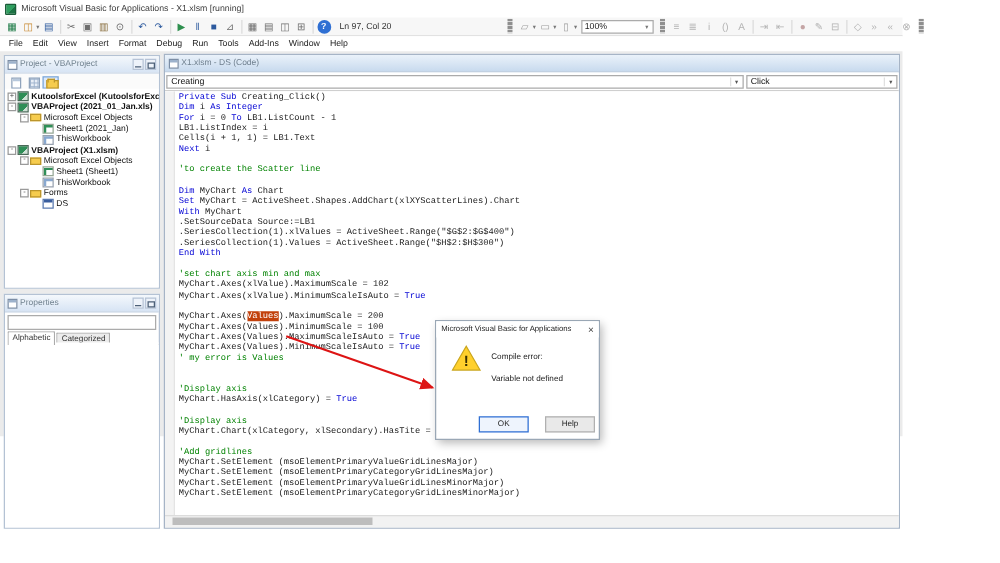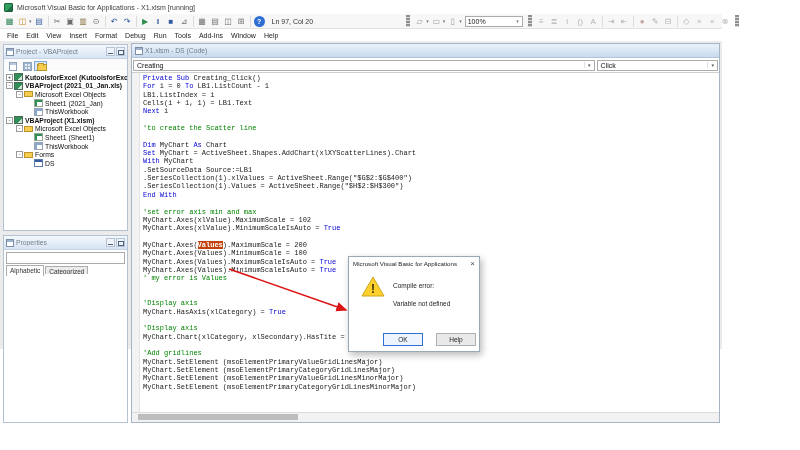--- a/index.html
+++ b/index.html
@@ -95,21 +95,21 @@
   #procedure-combo{flex:1;}
   .combo-arrow{font-size:5px;color:#555;padding-left:3px;border-left:1px solid #e0e0e0;}
 
   .cw-code{position:absolute;top:29px;left:0;right:0;bottom:9px;background:#fff;overflow:hidden;}
   .code-margin{position:absolute;left:0;top:0;bottom:0;width:7px;background:#f3f3f3;border-right:1px solid #e4e4e4;}
   .code-lines{position:absolute;left:11px;top:1px;right:0;}
   .code-line{font-family:"Liberation Mono","DejaVu Sans Mono",monospace;font-size:7px;line-height:8.35px;
              height:8.35px;white-space:pre;color:#1a1a1a;}
   .seg-k{color:#0000d4;}
   .seg-c{color:#008200;}
-  .seg-sel{background:#c2410c;color:#fff;font-weight:bold;}
+  .seg-sel{background:#c2410c;color:#fff;}
 
   .cw-hscroll{position:absolute;left:0;right:0;bottom:0;height:9px;background:#f2f2f2;border-top:1px solid #dcdcdc;}
   .cw-hthumb{position:absolute;left:6px;top:1px;width:160px;height:6px;background:#bdbdbd;}
 
   
   #dialog{position:absolute;left:348px;top:256px;width:130px;height:94px;background:#fff;
           border:1px solid #9aa7b5;box-shadow:2px 3px 7px rgba(0,0,0,.28);z-index:60;}
   .dlg-title{height:13px;display:flex;align-items:center;justify-content:space-between;padding:0 4px;background:#fff;}
   .dlg-title-text{font-size:6.2px;color:#222;white-space:nowrap;overflow:hidden;}
   .dlg-close{font-size:8px;color:#444;line-height:10px;flex:none;padding-left:2px;}
@@ -316,36 +316,37 @@
         </span>
         <span class="cw-combo" id="procedure-combo">
           <span>Click</span>
           <span class="combo-arrow">▾</span>
         </span>
       </div>
       <div class="cw-code">
         <div class="code-margin"></div>
         <div class="code-lines" id="code-lines">
             <div class="code-line"><span class="seg-k">Private Sub</span><span class="seg-t"> Creating_Click()</span></div>
+            <div class="code-line"><span class="seg-k">Dim</span><span class="seg-t"> i </span><span class="seg-k">As Integer</span></div>
             <div class="code-line"><span class="seg-k">For</span><span class="seg-t"> i = 0 </span><span class="seg-k">To</span><span class="seg-t"> LB1.ListCount - 1</span></div>
             <div class="code-line"><span class="seg-t">LB1.ListIndex = i</span></div>
             <div class="code-line"><span class="seg-t">Cells(i + 1, 1) = LB1.Text</span></div>
             <div class="code-line"><span class="seg-k">Next</span><span class="seg-t"> i</span></div>
             <div class="code-line">&nbsp;</div>
             <div class="code-line"><span class="seg-c">'to create the Scatter line</span></div>
             <div class="code-line">&nbsp;</div>
             <div class="code-line"><span class="seg-k">Dim</span><span class="seg-t"> MyChart </span><span class="seg-k">As</span><span class="seg-t"> Chart</span></div>
             <div class="code-line"><span class="seg-k">Set</span><span class="seg-t"> MyChart = ActiveSheet.Shapes.AddChart(xlXYScatterLines).Chart</span></div>
             <div class="code-line"><span class="seg-k">With</span><span class="seg-t"> MyChart</span></div>
             <div class="code-line"><span class="seg-t">.SetSourceData Source:=LB1</span></div>
             <div class="code-line"><span class="seg-t">.SeriesCollection(1).xlValues = ActiveSheet.Range("$G$2:$G$400")</span></div>
             <div class="code-line"><span class="seg-t">.SeriesCollection(1).Values = ActiveSheet.Range("$H$2:$H$300")</span></div>
             <div class="code-line"><span class="seg-k">End With</span></div>
             <div class="code-line">&nbsp;</div>
-            <div class="code-line"><span class="seg-c">'set error axis min and max</span></div>
+            <div class="code-line"><span class="seg-c">'set chart axis min and max</span></div>
             <div class="code-line"><span class="seg-t">MyChart.Axes(xlValue).MaximumScale = 102</span></div>
             <div class="code-line"><span class="seg-t">MyChart.Axes(xlValue).MinimumScaleIsAuto = </span><span class="seg-k">True</span></div>
             <div class="code-line">&nbsp;</div>
             <div class="code-line"><span class="seg-t">MyChart.Axes(</span><span class="seg-sel">Values</span><span class="seg-t">).MaximumScale = 200</span></div>
             <div class="code-line"><span class="seg-t">MyChart.Axes(Values).MinimumScale = 100</span></div>
             <div class="code-line"><span class="seg-t">MyChart.Axes(Values).MaximumScaleIsAuto = </span><span class="seg-k">True</span></div>
             <div class="code-line"><span class="seg-t">MyChart.Axes(Values).MinimumScaleIsAuto = </span><span class="seg-k">True</span></div>
             <div class="code-line"><span class="seg-c">' my error is Values</span></div>
             <div class="code-line">&nbsp;</div>
             <div class="code-line">&nbsp;</div>

